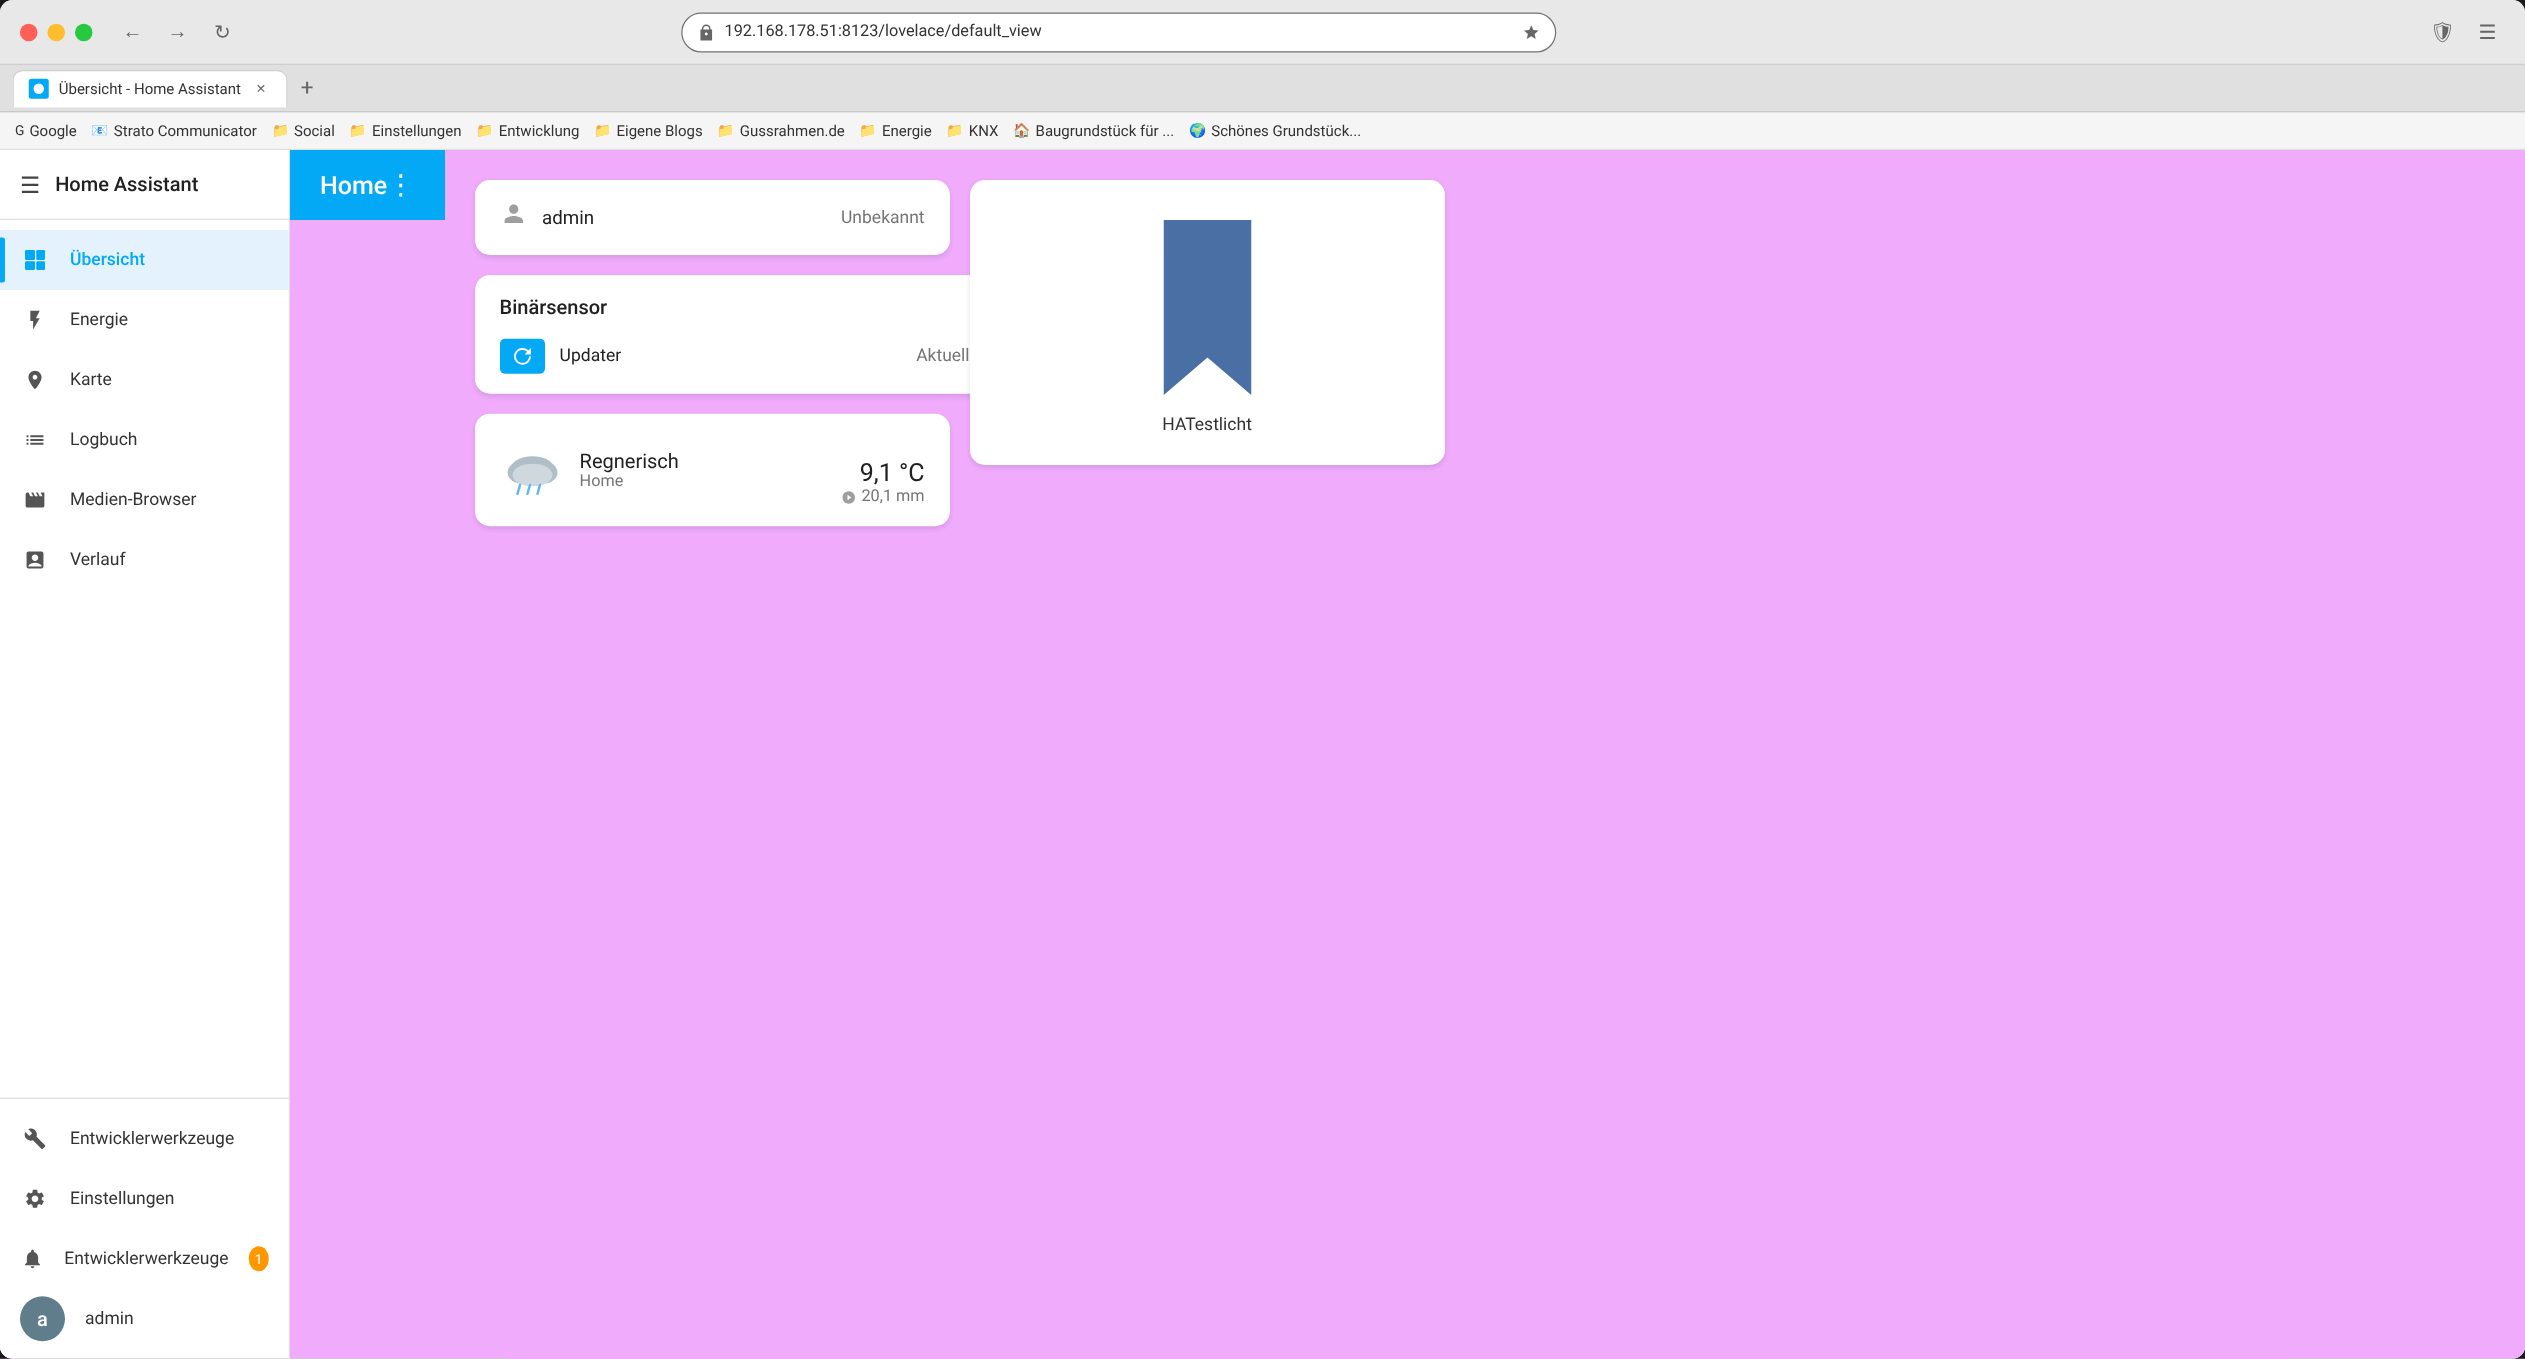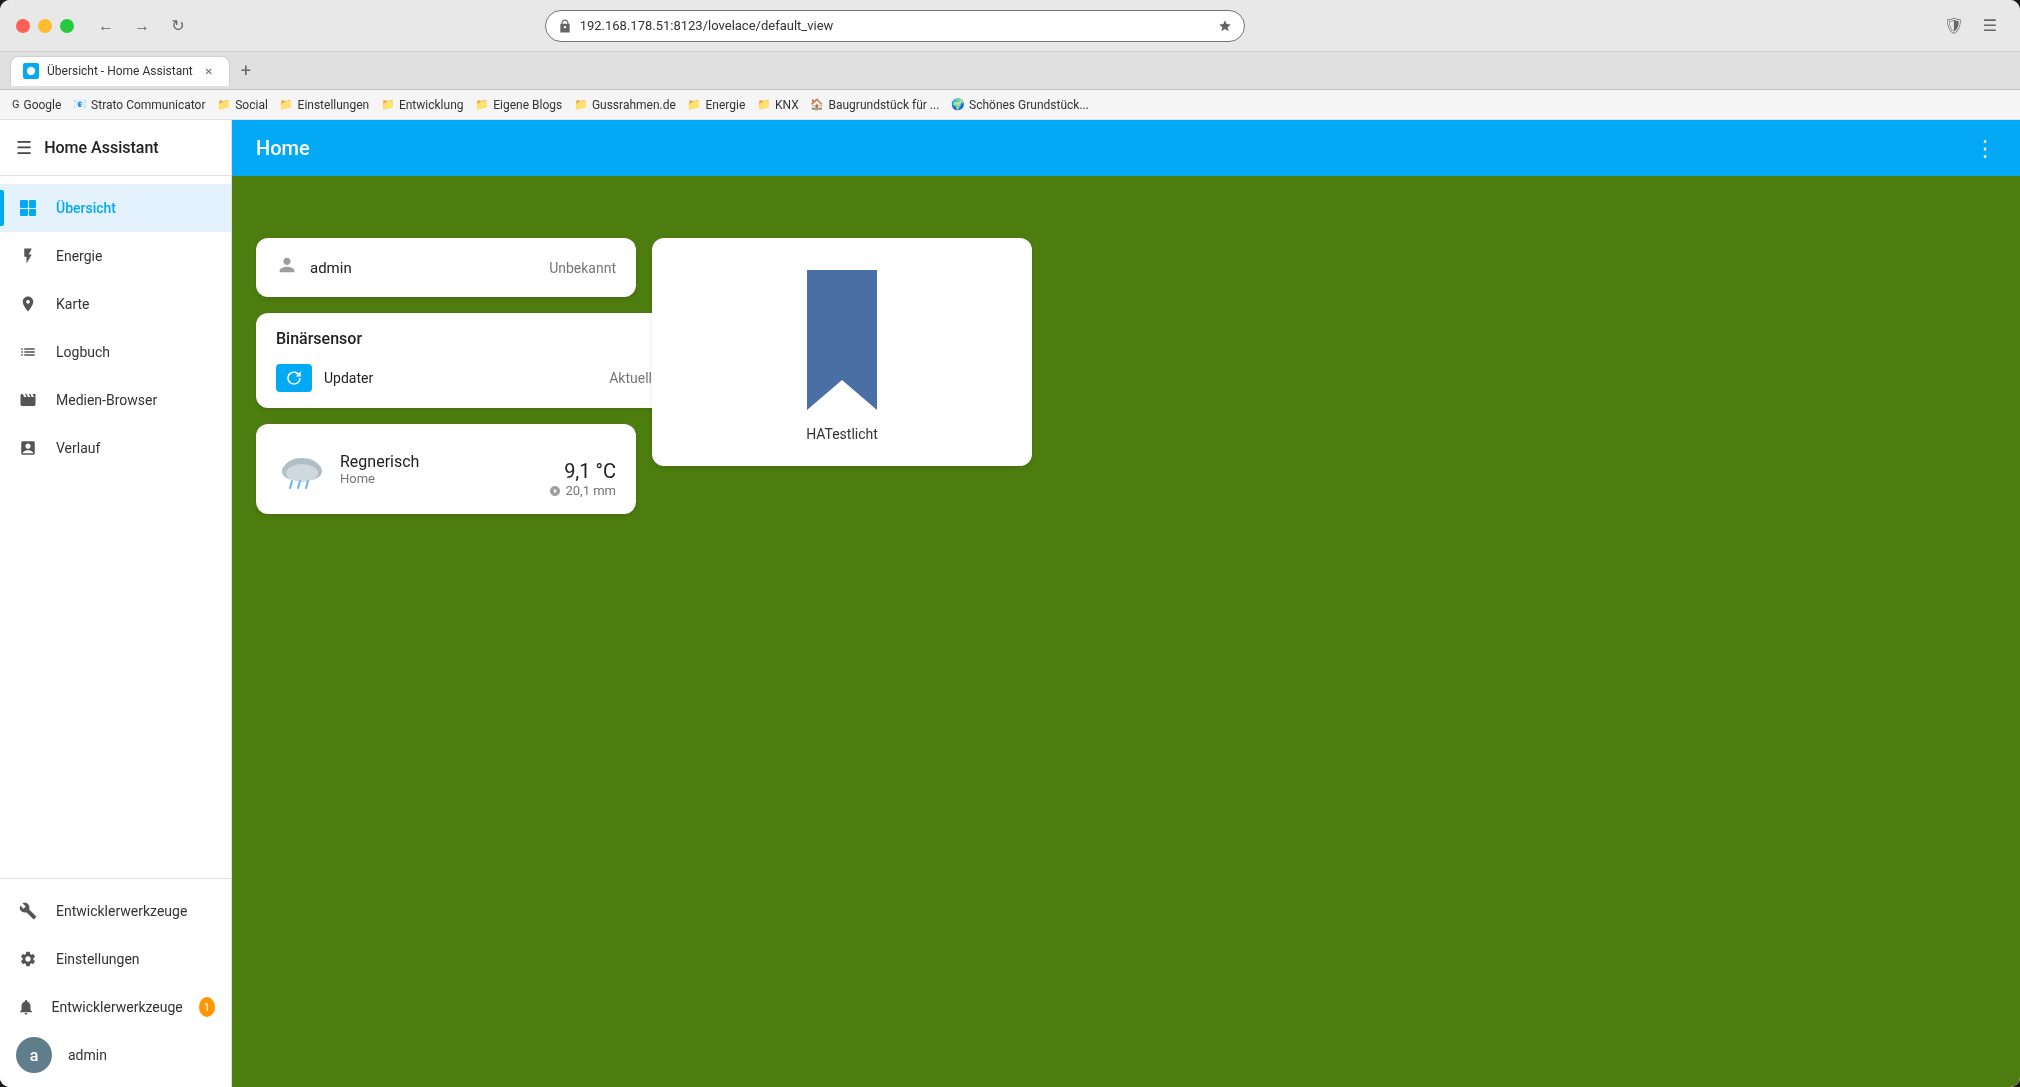--- a/index.html
+++ b/index.html
@@ -48,21 +48,21 @@
     .sidebar-item.active .sidebar-item-label { color: #03a9f4; font-weight: 500; }
     .sidebar-item.active .sidebar-icon { color: #03a9f4; }
     .sidebar-icon { font-size: 18px; color: #555; width: 24px; display: flex; align-items: center; justify-content: center; }
     .sidebar-item-label { font-size: 14px; color: #333; }
     .sidebar-bottom { padding: 8px 0; border-top: 1px solid #e0e0e0; margin-top: auto; }
     .sidebar-bottom-item { height: 48px; display: flex; align-items: center; padding: 0 16px; gap: 16px; cursor: pointer; }
     .notification-badge { background: #ff9800; color: white; border-radius: 50%; width: 20px; height: 20px; font-size: 11px; display: flex; align-items: center; justify-content: center; margin-left: auto; }
     .user-avatar { width: 36px; height: 36px; border-radius: 50%; background: #607d8b; color: white; display: flex; align-items: center; justify-content: center; font-size: 16px; font-weight: 500; }
 
     
-    .main-content { flex: 1; display: flex; flex-direction: column; background: #4d7c0f; overflow: auto; gap: 38px; }
+    .main-content { flex: 1; display: flex; flex-direction: row; background: #f0abfc; overflow: auto; }
     .main-header { height: 56px; background: #03a9f4; display: flex; align-items: center; padding: 0 24px; flex-shrink: 0; }
     .main-header-title { color: white; font-size: 20px; font-weight: 500; flex: 1; }
     .main-header-menu { color: white; font-size: 22px; cursor: pointer; }
 
     
     .cards-area { padding: 24px; display: flex; gap: 16px; flex-wrap: wrap; align-items: flex-start; }
 
     
     .card { background: white; border-radius: 12px; box-shadow: 0 2px 4px rgba(0,0,0,0.1); overflow: hidden; }
 

